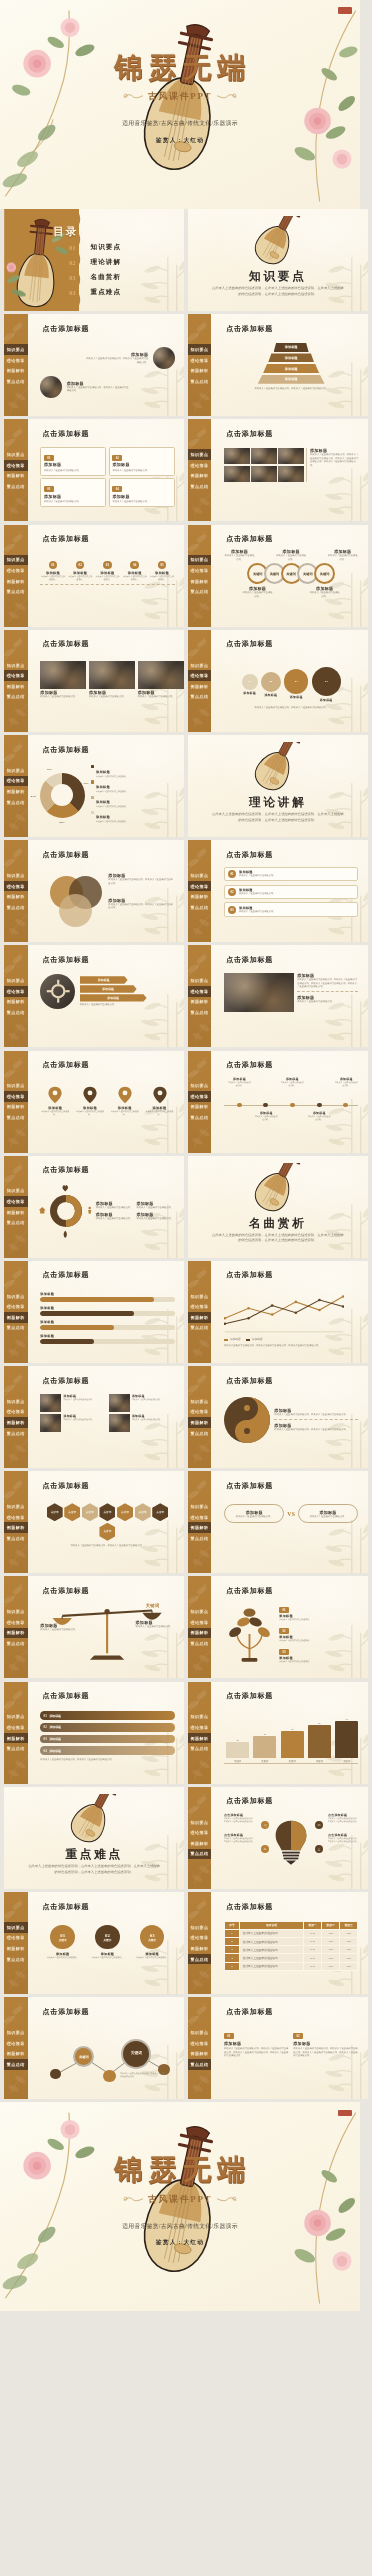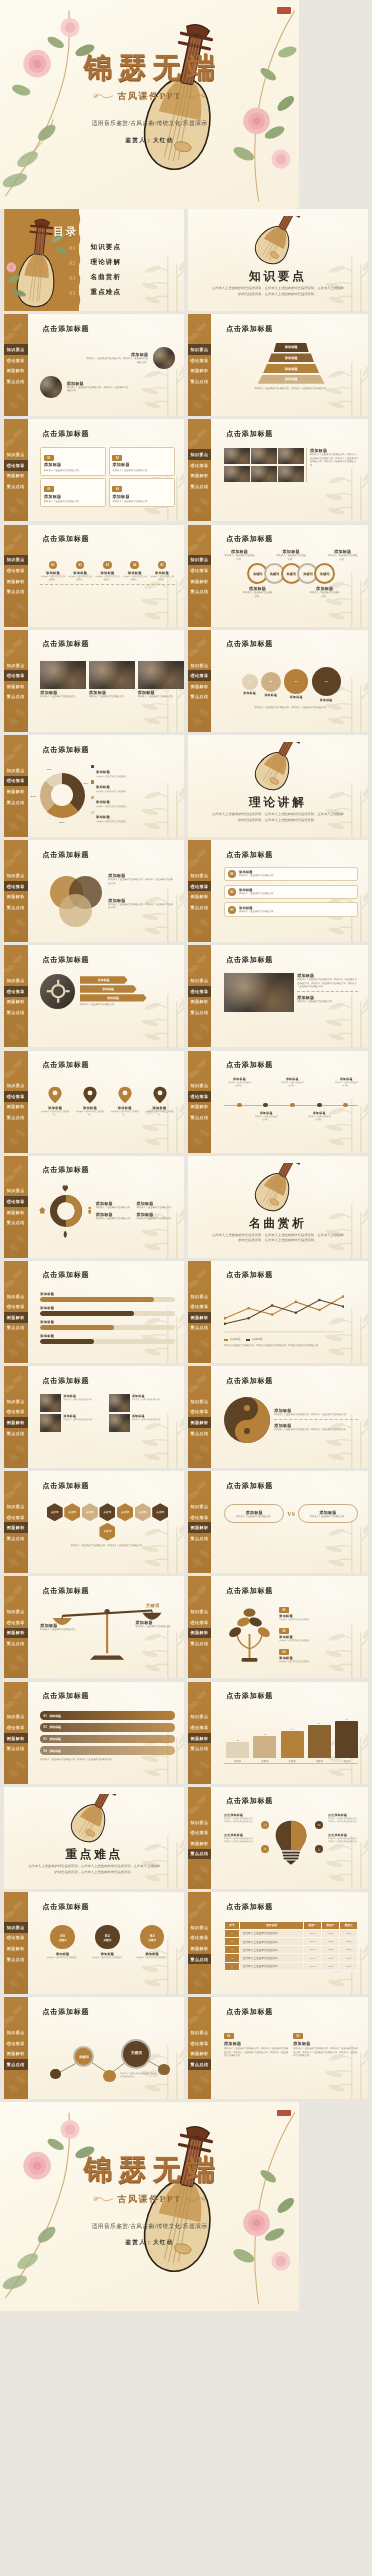--- a/index.html
+++ b/index.html
@@ -12,21 +12,21 @@
     -webkit-font-smoothing:antialiased;
   }
   .page { width:372px; position:relative; }
 
   
   .slide {
     position:relative;
     overflow:hidden;
     background:#fbf6e9;
   }
-  .slide.full  { width:299px; }
+  .slide.full  { width:360px; }
   .slide.half  { width:180px; }
   .grid {
     display:flex; flex-wrap:wrap;
     gap:3.2px 3.7px;
     padding:0 3.2px;
     background:#e9e6df;
     justify-content:center;
   }
   .paper-bg{
     position:absolute; inset:0;

